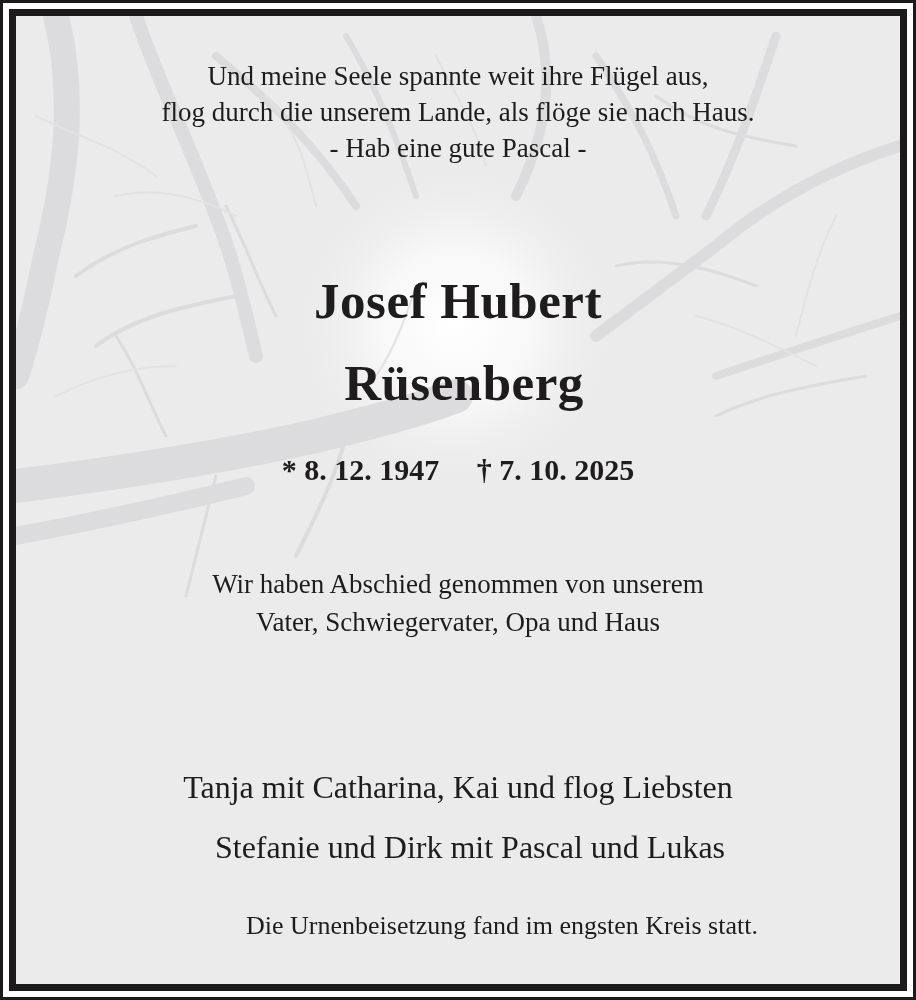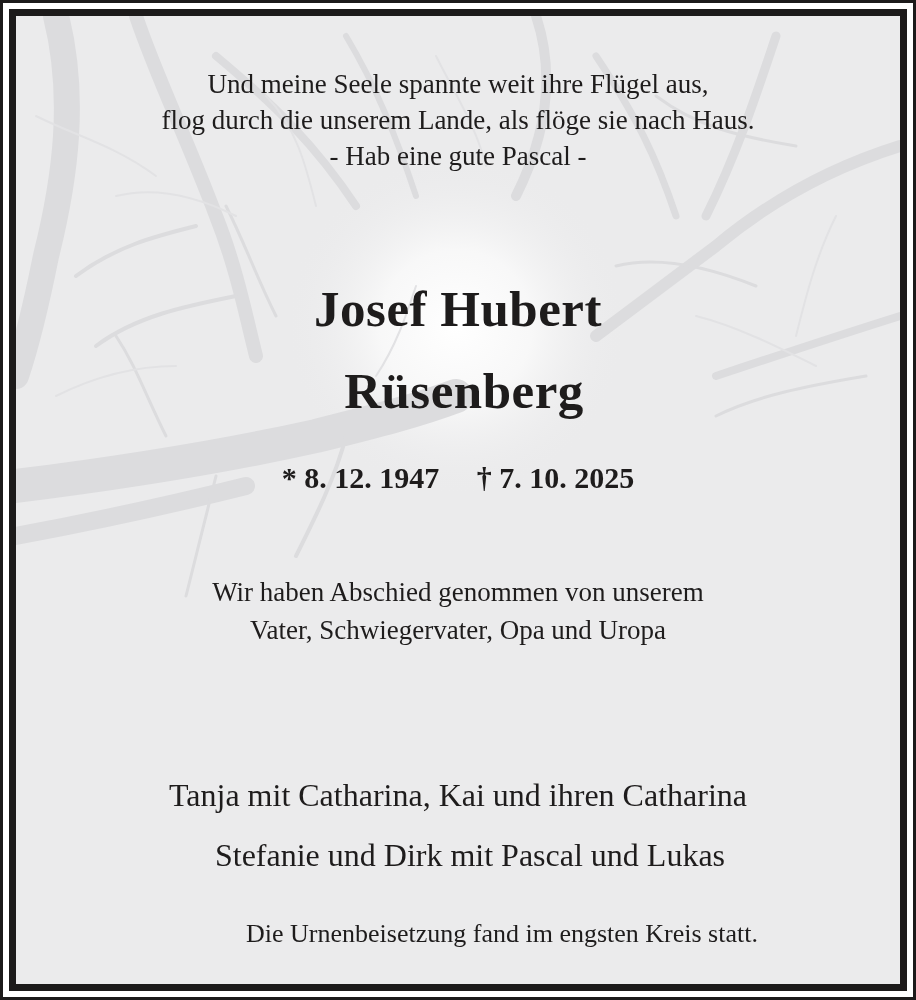--- a/index.html
+++ b/index.html
@@ -32,21 +32,21 @@
       background: #ebebec;
       overflow: hidden;
     }
     .bg-art {
       position: absolute;
       left: 0; top: 0;
       width: 884px; height: 968px;
     }
     .content {
       position: absolute;
-      left: 0; top: 8px;
+      left: 0; top: 0;
       width: 884px; height: 968px;
       text-align: center;
     }
     .line {
       position: absolute;
       left: 0;
       width: 884px;
       text-align: center;
       white-space: nowrap;
     }
@@ -151,22 +151,22 @@
     <div class="line name" style="top:331px;padding-left:6px;">Rüsenberg</div>
 
     <div class="line dates" style="top:436px;">
       <span>*</span>
       <span>8. 12. 1947</span><span class="gap"></span>
       <span>†</span>
       <span>7. 10. 2025</span>
     </div>
 
     <div class="line farewell" style="top:551px;">Wir haben Abschied genommen von unserem</div>
-    <div class="line farewell" style="top:589px;">Vater, Schwiegervater, Opa und Uropa</div>
+    <div class="line farewell" style="top:589px;">Vater, Schwiegervater, Opa und Haus</div>
 
 
-    <div class="line family" style="top:752px;">Tanja mit Catharina, Kai und ihren Catharina</div>
+    <div class="line family" style="top:752px;">Tanja mit Catharina, Kai und flog Liebsten</div>
     <div class="line family" style="top:812px;margin-left:12px;">Stefanie und Dirk mit Pascal und Lukas</div>
 
     <div class="line footnote" style="top:894px;padding-left:44px;">Die Urnenbeisetzung fand im engsten Kreis statt.</div>
 
   </div>
 </div>
 
 </body></html>

